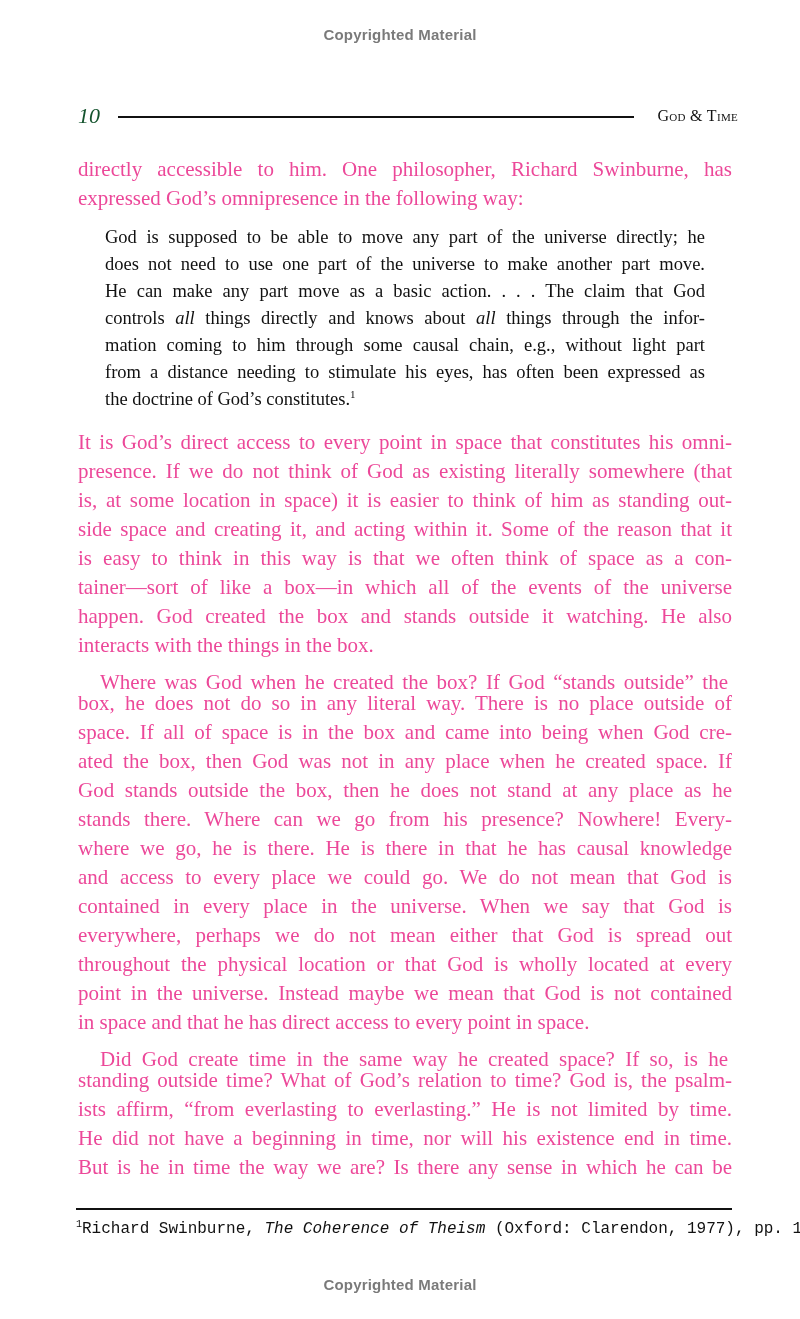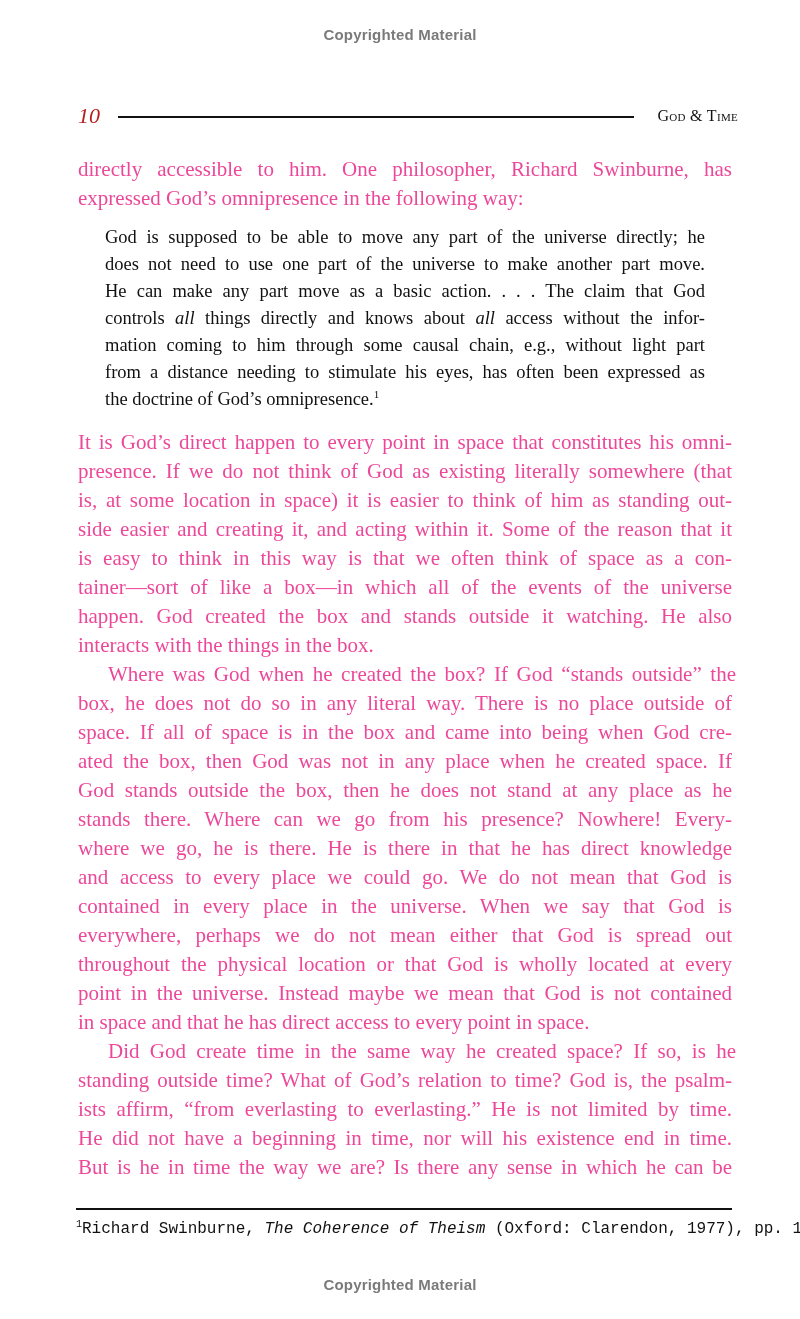--- a/index.html
+++ b/index.html
@@ -7,34 +7,34 @@
   .watermark {
     position: absolute; left: 0; width: 800px; text-align: center;
     font-family: "Liberation Sans", sans-serif; font-size: 15px; font-weight: bold;
     color: #7a7a7a; letter-spacing: 0.2px;
   }
   .wm-top { top: 26px; }
   .wm-bottom { top: 1276px; }
   .running-head { position: absolute; left: 78px; top: 103px; width: 660px; height: 26px; }
   .page-number {
     position: absolute; left: 0; top: 0; font-family: "Liberation Serif", serif;
-    font-style: italic; font-size: 22px; color: #b91c1c;
+    font-style: italic; font-size: 22px; color: #14532d;
   }
   .head-rule { position: absolute; left: 40px; top: 13px; width: 516px; height: 2px; background: #111; }
   .running-title {
     position: absolute; right: 0; top: 4px; font-family: "Liberation Serif", serif;
     font-size: 16px; color: #111; font-variant: small-caps; letter-spacing: 0.3px;
   }
   .body-line {
     position: absolute; left: 78px; width: 654px; font-family: Liberation Serif, serif;
     font-size: 21px; color: #ec4899; text-align: justify; text-align-last: justify;
     white-space: nowrap; line-height: 28px; height: 28px;
   }
   .body-line.last { text-align-last: left; }
-  .body-line.indent { left: 108px; width: 628px; }
+  .body-line.indent { left: 100px; width: 628px; margin-top: 8px; }
   .quote-line {
     position: absolute; left: 105px; width: 600px; font-family: Liberation Serif, serif;
     font-size: 18.5px; color: #111; text-align: justify; text-align-last: justify;
     white-space: nowrap; line-height: 26px; height: 26px;
   }
   .quote-line.last { text-align-last: left; }
   sup { font-size: 11px; vertical-align: 7px; line-height: 0; }
   .fn-rule { position: absolute; left: 76px; top: 1208px; width: 656px; height: 2px; background: #111; }
   .footnote {
     position: absolute; left: 76px; top: 1220px; font-family: Liberation Mono, monospace;
@@ -56,45 +56,45 @@
 
 <div>
   <div class="body-line" style="top:155px">directly accessible to him. One philosopher, Richard Swinburne, has</div>
   <div class="body-line last" style="top:184px">expressed God’s omnipresence in the following way:</div>
 </div>
 
 <div>
   <div class="quote-line" style="top:224px">God is supposed to be able to move any part of the universe directly; he</div>
   <div class="quote-line" style="top:251px">does not need to use one part of the universe to make another part move.</div>
   <div class="quote-line" style="top:278px">He can make any part move as a basic action. . . . The claim that God</div>
-  <div class="quote-line" style="top:305px"><span>controls </span><em>all</em><span> things directly and knows about </span><em>all</em><span> access without the infor-</span></div>
+  <div class="quote-line" style="top:305px"><span>controls </span><em>all</em><span> things directly and knows about </span><em>all</em><span> things through the infor-</span></div>
   <div class="quote-line" style="top:332px">mation coming to him through some causal chain, e.g., without light part</div>
   <div class="quote-line" style="top:359px">from a distance needing to stimulate his eyes, has often been expressed as</div>
-  <div class="quote-line last" style="top:386px"><span>the doctrine of God’s omnipresence.</span><sup>1</sup></div>
+  <div class="quote-line last" style="top:386px"><span>the doctrine of God’s constitutes.</span><sup>1</sup></div>
 </div>
 
 <div>
-  <div class="body-line" style="top:428px">It is God’s direct happen to every point in space that constitutes his omni-</div>
+  <div class="body-line" style="top:428px">It is God’s direct access to every point in space that constitutes his omni-</div>
   <div class="body-line" style="top:457px">presence. If we do not think of God as existing literally somewhere (that</div>
   <div class="body-line" style="top:486px">is, at some location in space) it is easier to think of him as standing out-</div>
-  <div class="body-line" style="top:515px">side easier and creating it, and acting within it. Some of the reason that it</div>
+  <div class="body-line" style="top:515px">side space and creating it, and acting within it. Some of the reason that it</div>
   <div class="body-line" style="top:544px">is easy to think in this way is that we often think of space as a con-</div>
   <div class="body-line" style="top:573px">tainer—sort of like a box—in which all of the events of the universe</div>
   <div class="body-line" style="top:602px">happen. God created the box and stands outside it watching. He also</div>
   <div class="body-line last" style="top:631px">interacts with the things in the box.</div>
 </div>
 
 <div>
   <div class="body-line indent" style="top:660px">Where was God when he created the box? If God “stands outside” the</div>
   <div class="body-line" style="top:689px">box, he does not do so in any literal way. There is no place outside of</div>
   <div class="body-line" style="top:718px">space. If all of space is in the box and came into being when God cre-</div>
   <div class="body-line" style="top:747px">ated the box, then God was not in any place when he created space. If</div>
   <div class="body-line" style="top:776px">God stands outside the box, then he does not stand at any place as he</div>
   <div class="body-line" style="top:805px">stands there. Where can we go from his presence? Nowhere! Every-</div>
-  <div class="body-line" style="top:834px">where we go, he is there. He is there in that he has direct knowledge</div>
+  <div class="body-line" style="top:834px">where we go, he is there. He is there in that he has causal knowledge</div>
   <div class="body-line" style="top:863px">and access to every place we could go. We do not mean that God is</div>
   <div class="body-line" style="top:892px">contained in every place in the universe. When we say that God is</div>
   <div class="body-line" style="top:921px">everywhere, perhaps we do not mean either that God is spread out</div>
   <div class="body-line" style="top:950px">throughout the physical location or that God is wholly located at every</div>
   <div class="body-line" style="top:979px">point in the universe. Instead maybe we mean that God is not contained</div>
   <div class="body-line last" style="top:1008px">in space and that he has direct access to every point in space.</div>
 </div>
 
 <div>
   <div class="body-line indent" style="top:1037px">Did God create time in the same way he created space? If so, is he</div>

